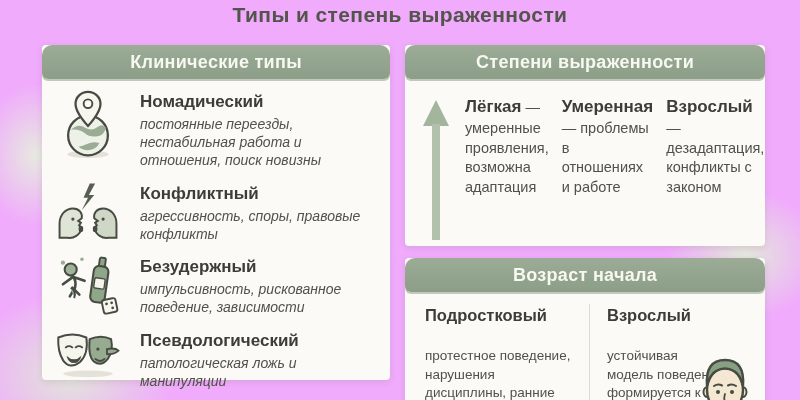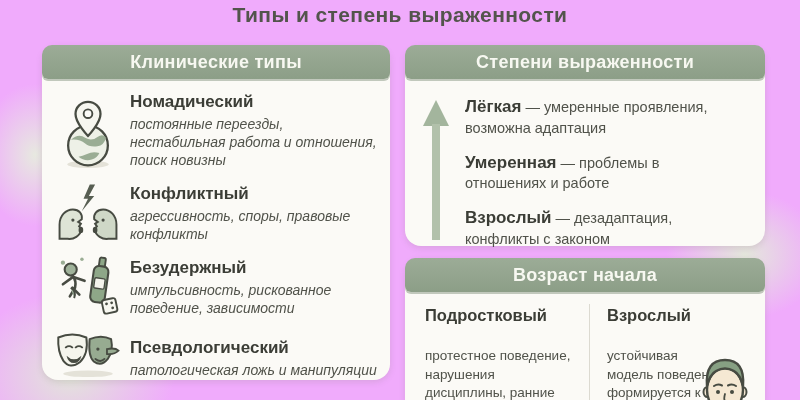--- a/index.html
+++ b/index.html
@@ -14,46 +14,46 @@
   .blob2{right:-50px;top:170px;width:210px;height:170px;background:radial-gradient(closest-side,#e4e7dc 0%,rgba(228,231,220,0) 75%);}
   .blob3{right:40px;bottom:-60px;width:260px;height:150px;background:radial-gradient(closest-side,#e2e5da 0%,rgba(226,229,218,0) 75%);}
   .blob4{left:-40px;top:60px;width:150px;height:190px;background:radial-gradient(closest-side,#e7e9e0 0%,rgba(231,233,224,0) 75%);}
 
   .title{
     position:absolute;top:3px;left:0;right:0;text-align:center;
     font-size:21px;font-weight:600;color:#53544c;letter-spacing:.4px;
   }
 
   .card{
-    position:absolute;background:#fbfaf6;border-radius:16px;
+    position:absolute;background:#fbfaf6;border-radius:4px;
     box-shadow:0 2px 6px rgba(115,118,100,.18);
   }
   .card-left{left:42px;top:45px;width:348px;height:335px;}
   .card-sev{left:405px;top:45px;width:360px;height:201px;}
   .card-age{left:405px;top:258px;width:360px;height:158px;}
 
   .card-header{
     height:34px;display:flex;align-items:center;justify-content:center;
     background:linear-gradient(#9cac97,#8c9e87);
     border-radius:10px 10px 6px 6px;
     color:#f7f8f1;font-size:18px;font-weight:bold;letter-spacing:.3px;
     box-shadow:0 2px 0 rgba(108,124,102,.4);
   }
 
   
   .types{padding:11px 12px 6px 12px;display:flex;flex-direction:column;gap:12px;}
-  .type-item{display:flex;align-items:flex-end;gap:8px;}
+  .type-item{display:flex;align-items:flex-start;gap:18px;}
   .type-icon{flex:0 0 68px;display:flex;justify-content:center;}
   .type-text h3{margin:2px 0 3px;font-size:17px;color:#3b3d36;}
   .type-text p{margin:0;font-size:14px;line-height:1.3;color:#50524a;max-width:252px;font-style:italic;}
 
   
   .sev-body{display:flex;padding:17px 16px 0 16px;gap:14px;}
   .sev-arrow{flex:0 0 30px;display:flex;justify-content:center;padding-top:4px;}
-  .sev-levels{display:flex;flex-direction:column;gap:13px;}
+  .sev-levels{display:flex;flex-direction:row;gap:13px;}
   .sev-levels p{margin:0;font-size:14.5px;line-height:1.35;color:#50524a;max-width:255px;}
   .sev-levels strong{font-size:17px;color:#3b3d36;}
 
   
   .age-body{display:flex;padding:12px 12px 0 20px;height:106px;}
   .age-col{position:relative;}
   .age-col1{flex:0 0 150px;padding-right:14px;}
   .age-col2{flex:1;padding-left:17px;border-left:1px solid #dcdad1;}
   .age-col h3{margin:2px 0 22px;font-size:16.5px;color:#3b3d36;}
   .age-col p{margin:0;font-size:13.5px;line-height:1.38;color:#50524a;}

